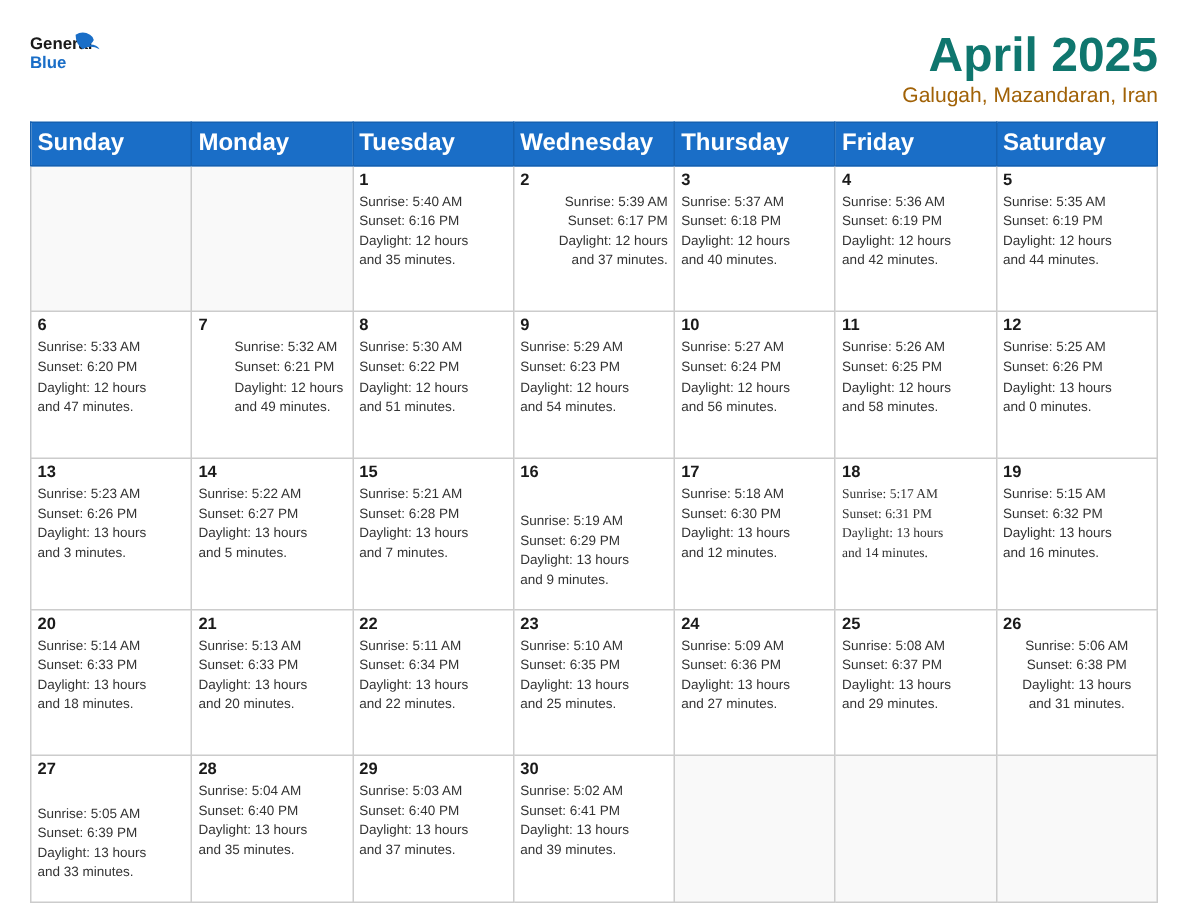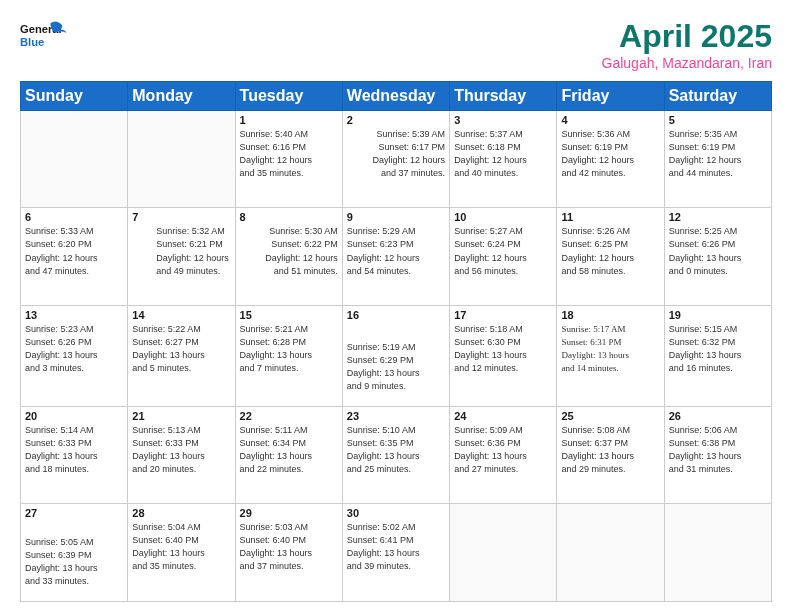--- a/index.html
+++ b/index.html
@@ -26,21 +26,21 @@
     .title-block {
       text-align: right;
     }
     .month-title {
       font-size: 32px;
       font-weight: bold;
       color: #0f766e;
     }
     .location {
       font-size: 14px;
-      color: #ec4899;
+      color: #a16207;
       margin-left: 44px;
     }
     .calendar {
       flex: 1;
       border: 1px solid #ccc;
       border-collapse: collapse;
       width: 100%;
       table-layout: fixed;
     }
     .calendar th {
@@ -163,21 +163,21 @@
           </td>
           <td>
             <div class="day-num">7</div>
             <div class="day-detail" style="white-space: pre-line; margin-left: 24px;">Sunrise: 5:32 AM
 Sunset: 6:21 PM
 Daylight: 12 hours
 and 49 minutes.</div>
           </td>
           <td>
             <div class="day-num">8</div>
-            <div class="day-detail" style="white-space: pre-line; text-align: right;">Sunrise: 5:30 AM
+            <div class="day-detail" style="white-space: pre-line;">Sunrise: 5:30 AM
 Sunset: 6:22 PM
 Daylight: 12 hours
 and 51 minutes.</div>
           </td>
           <td>
             <div class="day-num">9</div>
             <div class="day-detail" style="white-space: pre-line;">Sunrise: 5:29 AM
 Sunset: 6:23 PM
 Daylight: 12 hours
 and 54 minutes.</div>
@@ -293,21 +293,21 @@
           </td>
           <td>
             <div class="day-num">25</div>
             <div class="day-detail" style="white-space: pre-line;">Sunrise: 5:08 AM
 Sunset: 6:37 PM
 Daylight: 13 hours
 and 29 minutes.</div>
           </td>
           <td>
             <div class="day-num">26</div>
-            <div class="day-detail" style="white-space: pre-line;">Sunrise: 5:06 AM
+            <div class="day-detail" style="white-space: pre-line; text-align: center;">Sunrise: 5:06 AM
 Sunset: 6:38 PM
 Daylight: 13 hours
 and 31 minutes.</div>
           </td>
         </tr>
         <tr>
           <td>
             <div class="day-num">27</div>
             <div class="day-detail" style="white-space: pre-line; margin-top: 17px;">Sunrise: 5:05 AM
 Sunset: 6:39 PM

